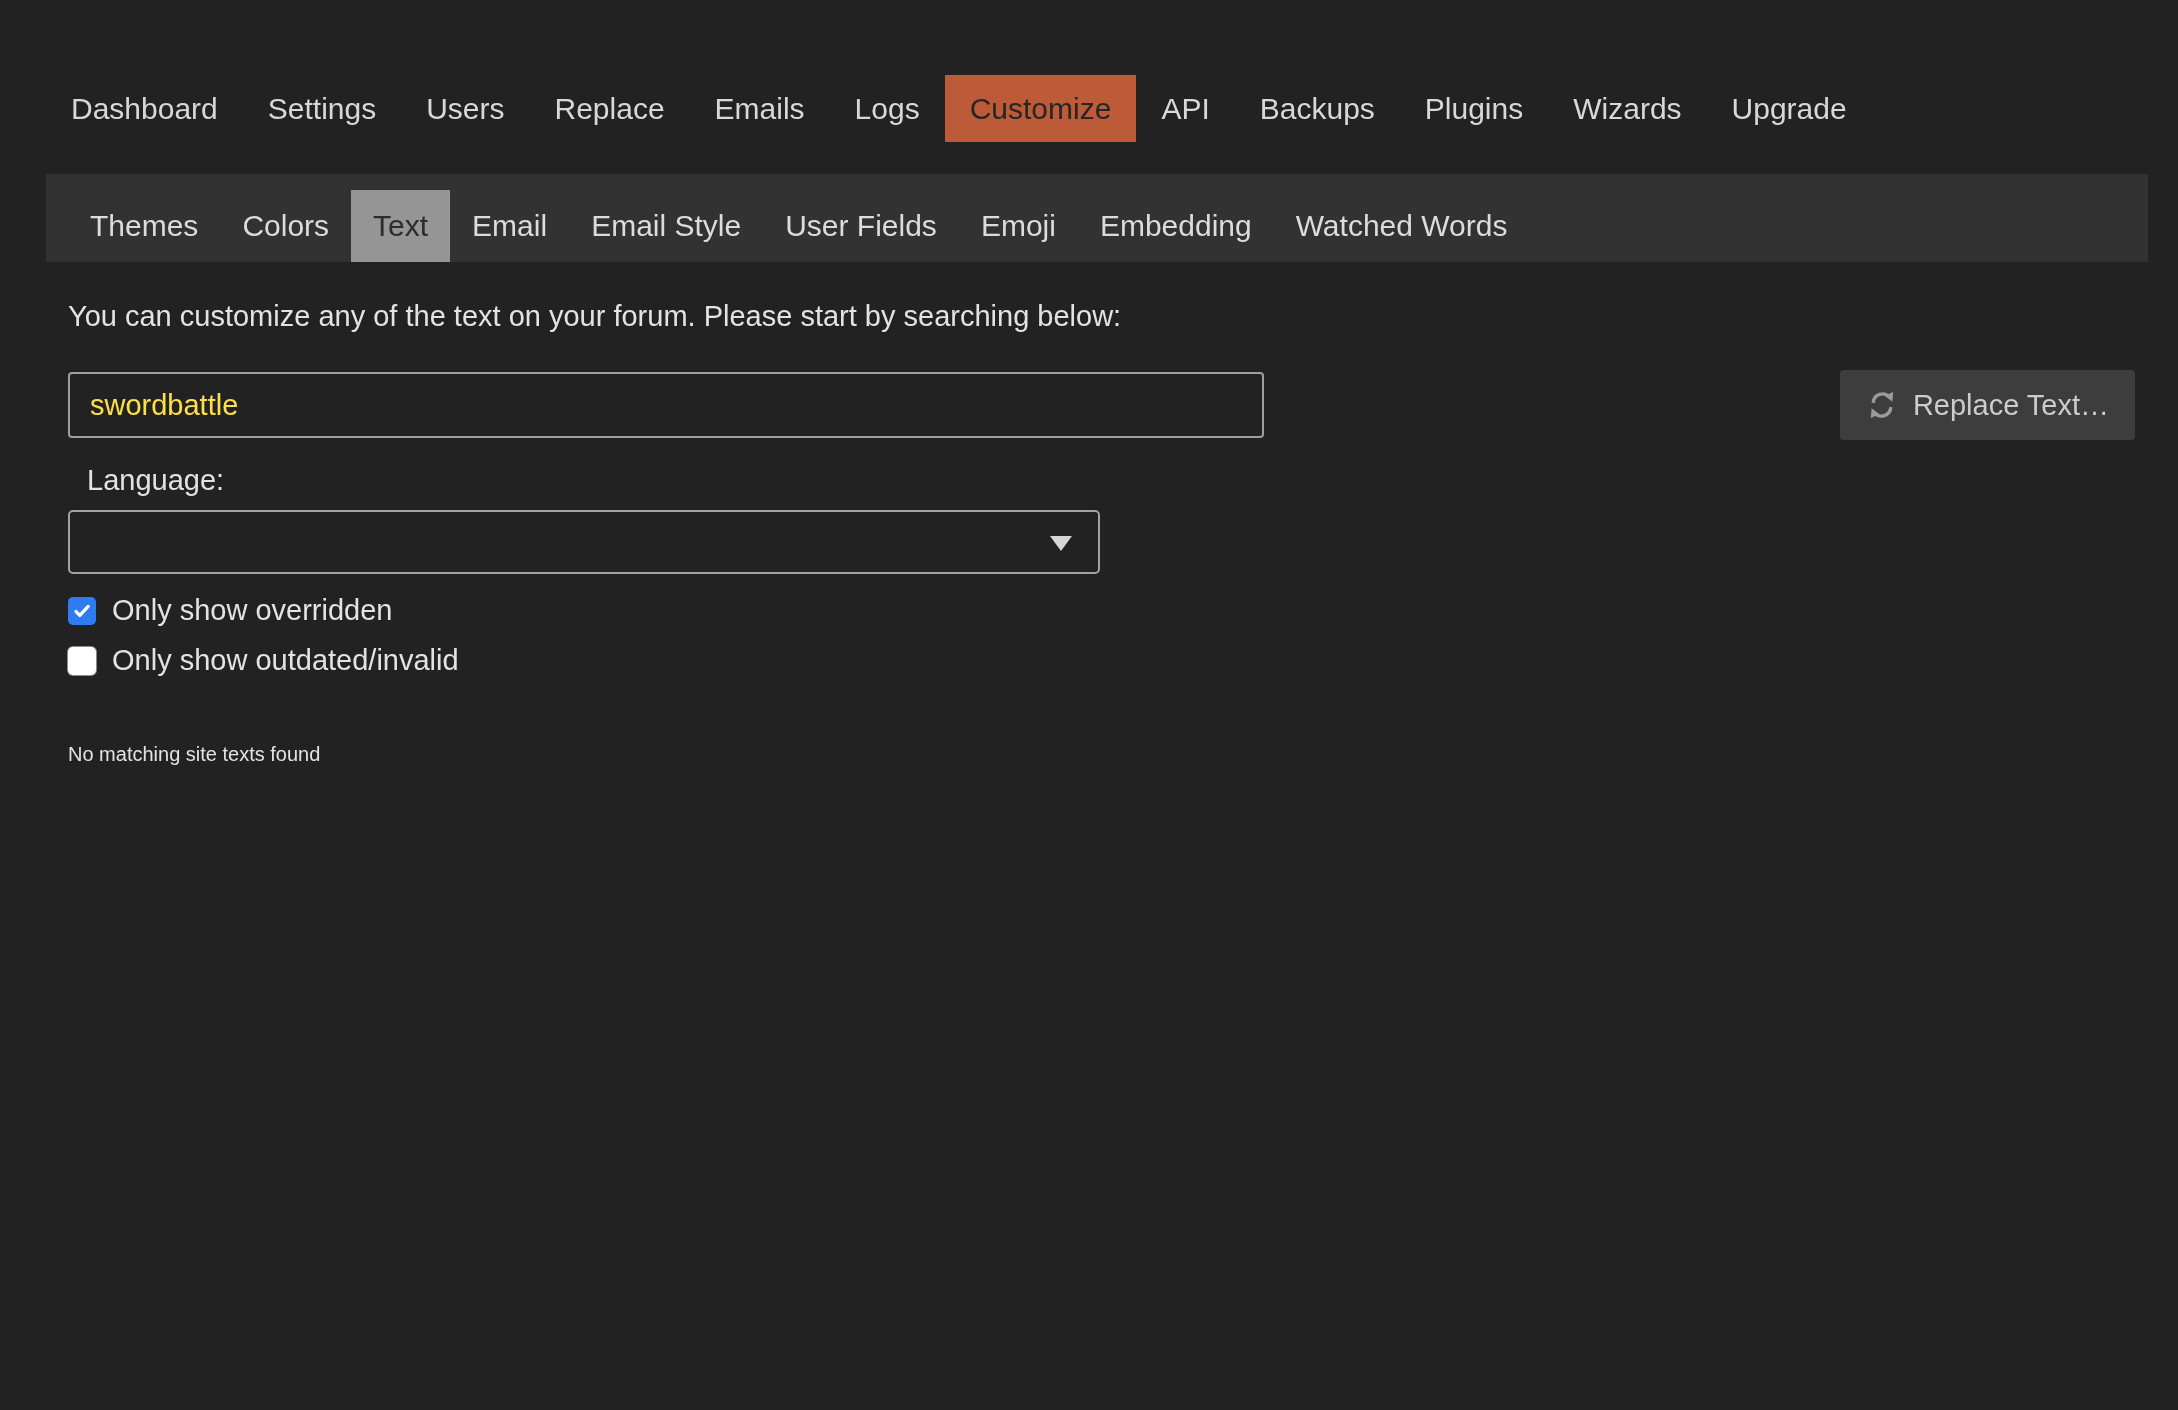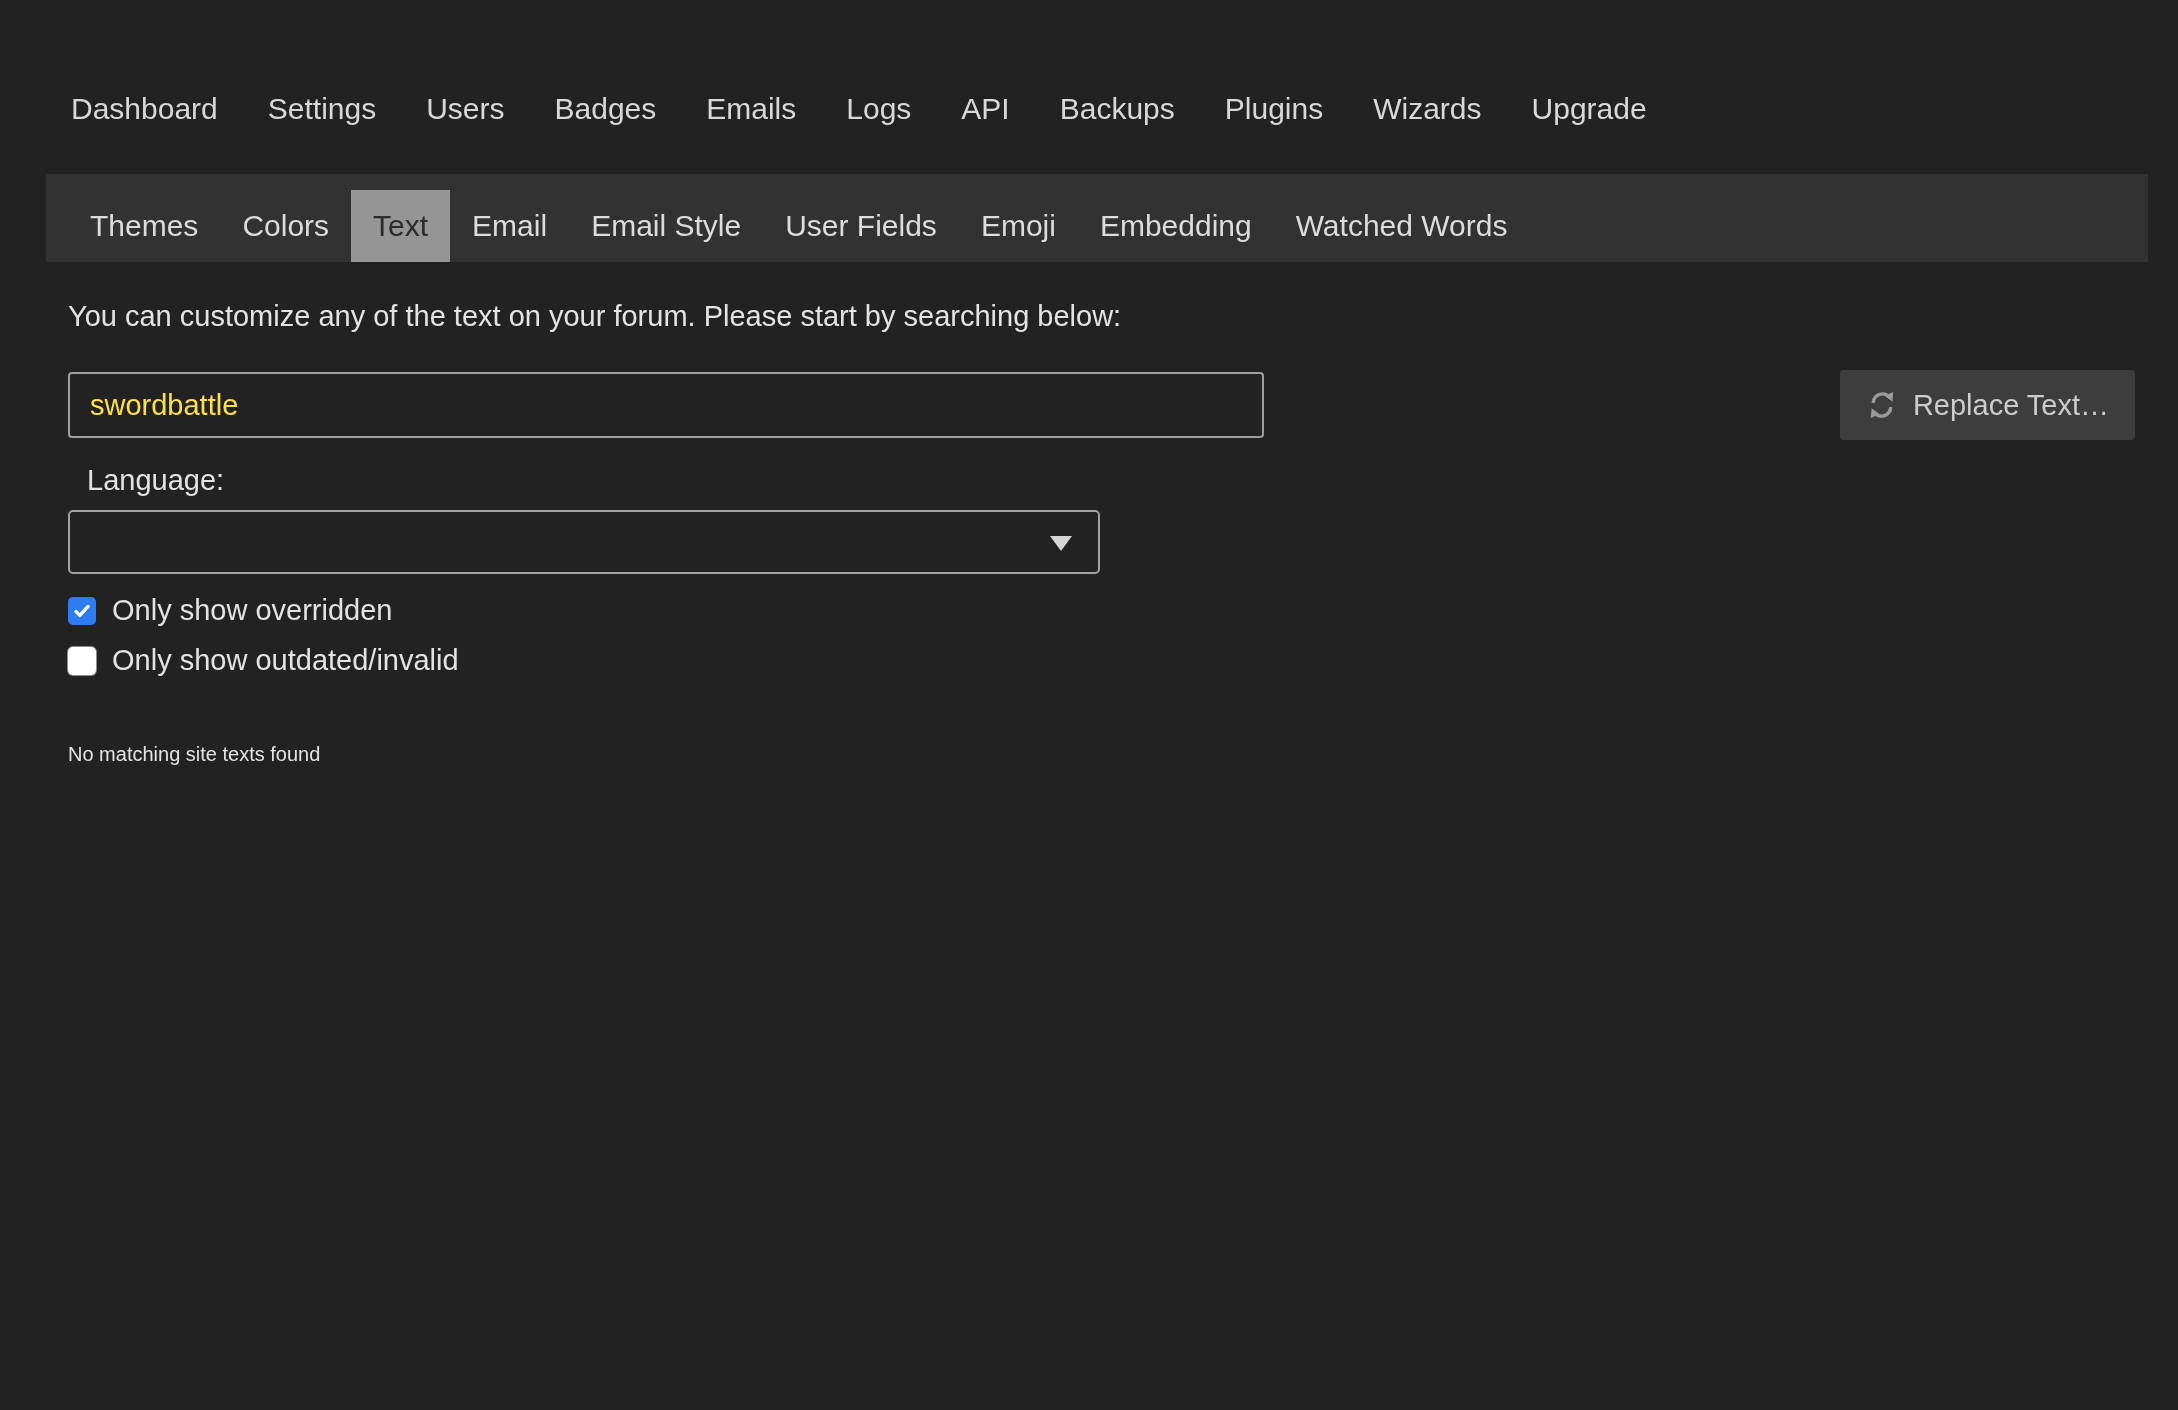--- a/index.html
+++ b/index.html
@@ -153,23 +153,24 @@
     color:#e3e3e3;
   }
 </style>
 </head>
 <body>
 
 <nav id="top-nav">
     <a class="nav-item">Dashboard</a>
     <a class="nav-item">Settings</a>
     <a class="nav-item">Users</a>
-    <a class="nav-item">Badges</a>
+    <a class="nav-item">Replace</a>
     <a class="nav-item">Emails</a>
     <a class="nav-item">Logs</a>
+    <a class="nav-item active">Customize</a>
     <a class="nav-item">API</a>
     <a class="nav-item">Backups</a>
     <a class="nav-item">Plugins</a>
     <a class="nav-item">Wizards</a>
     <a class="nav-item">Upgrade</a>
   </nav>
 
 <nav id="sub-nav">
     <a class="nav-item">Themes</a>
     <a class="nav-item">Colors</a>

